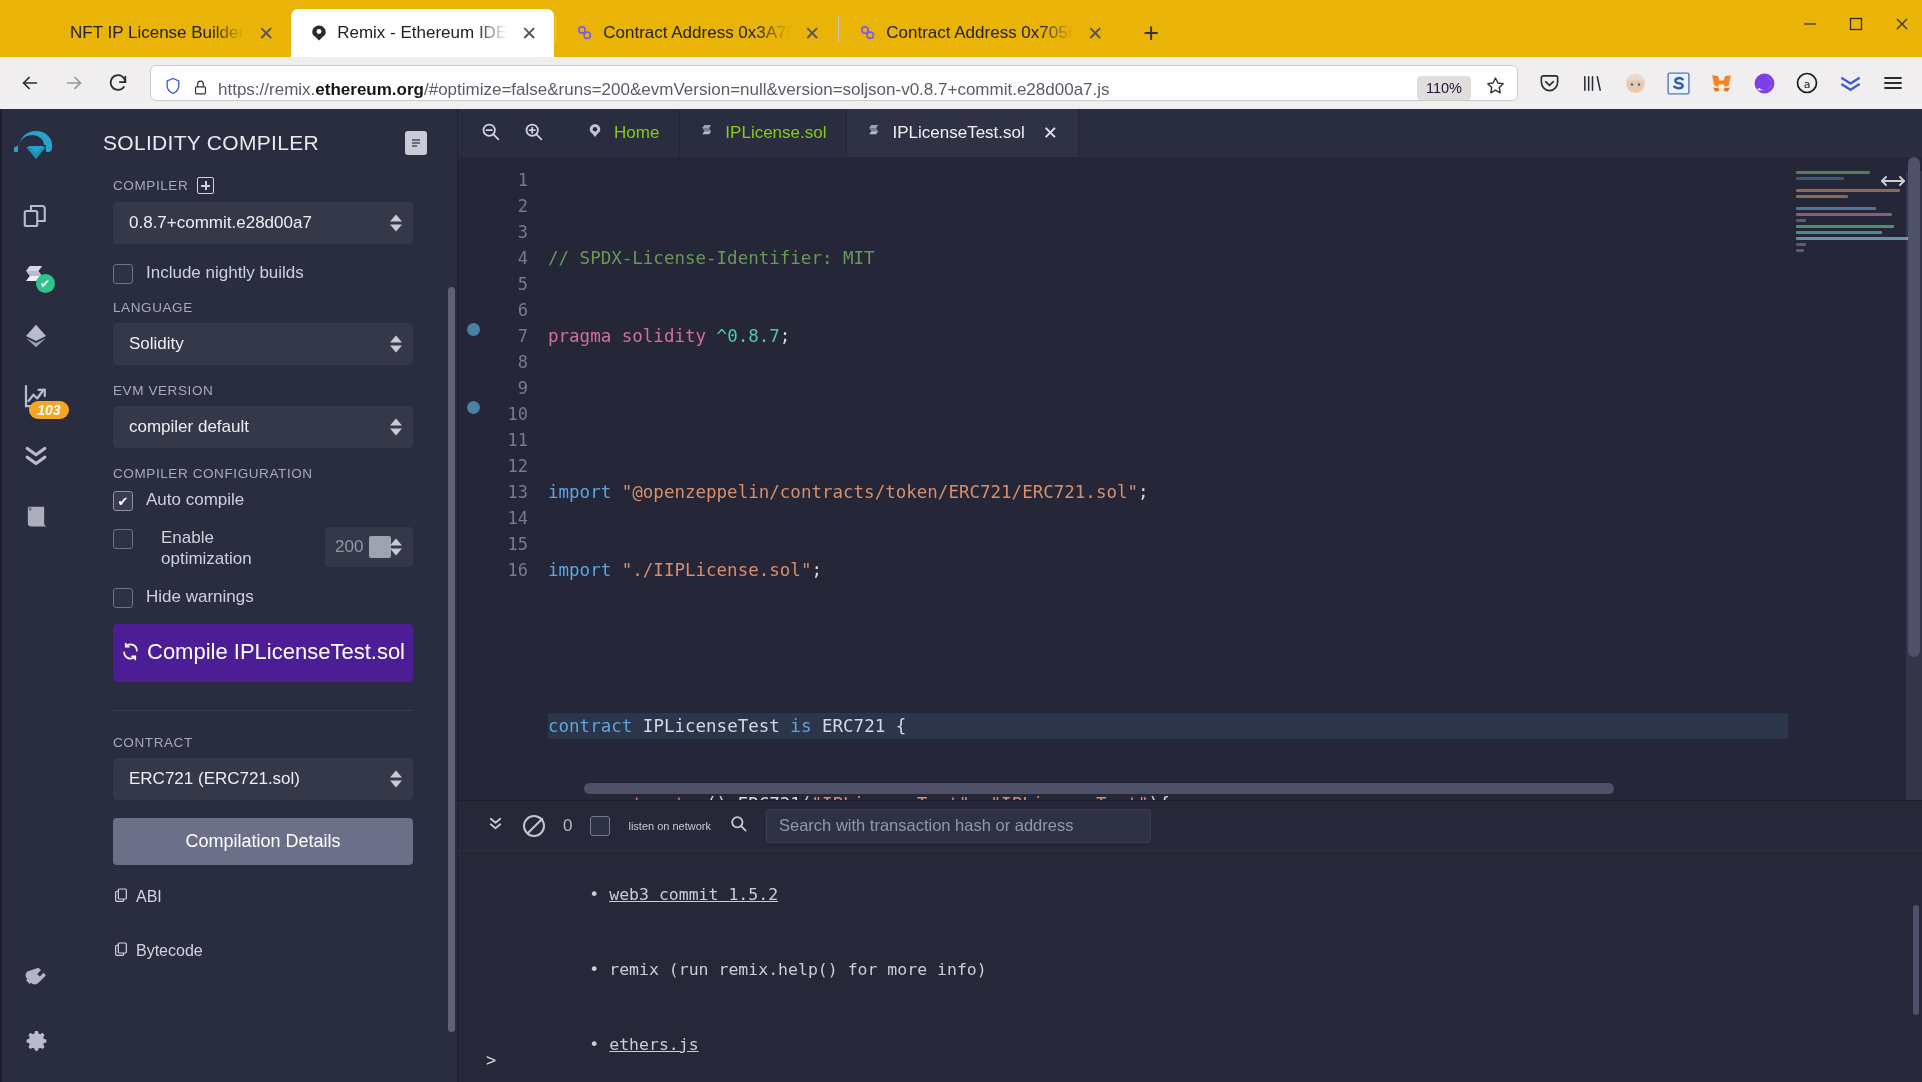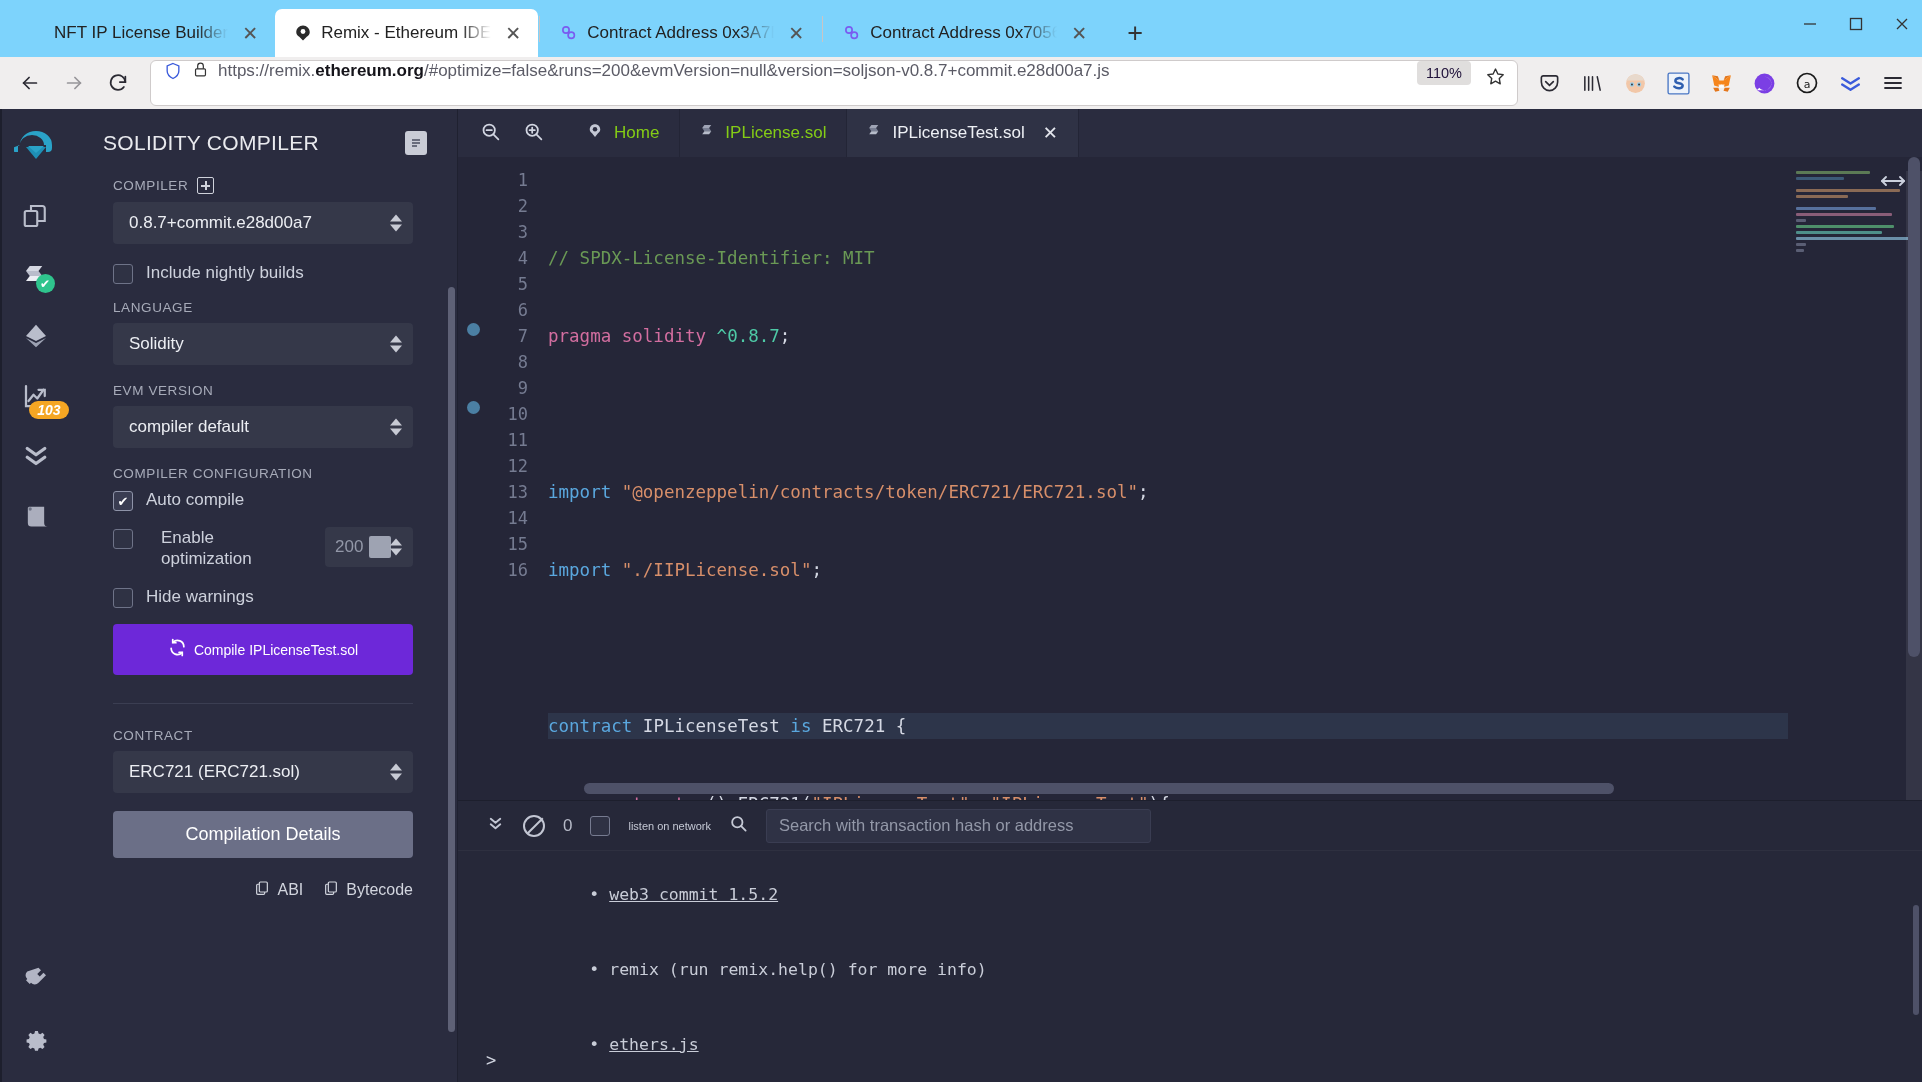--- a/index.html
+++ b/index.html
@@ -10,22 +10,22 @@
     background: #222336;
   }
 
   
   .browser-chrome { width: 1922px; background: #f0eeee; }
 
   .tabstrip {
     height: 57px;
     display: flex;
     align-items: flex-end;
-    padding-left: 8px;
-    background: #7dd3fc;
+    padding-left: 24px;
+    background: #eab308;
     position: relative;
   }
   .tab {
     height: 48px;
     display: flex;
     align-items: center;
     gap: 9px;
     padding: 0 12px 0 18px;
     min-width: 100px;
     max-width: 280px;
@@ -73,26 +73,26 @@
     background: #f0eeee;
   }
   .navbtn {
     width: 40px; height: 40px; border-radius: 6px;
     display: flex; align-items: center; justify-content: center;
     color: #2b2a33;
   }
   .navbtn.disabled { opacity: 0.45; }
   .urlbar {
     flex: 1 1 auto;
-    height: 46px;
+    height: 36px;
     background: #ffffff;
     border: 1px solid #cfcbcb;
     border-radius: 6px;
     display: flex;
-    align-items: flex-start;
+    align-items: flex-end;
     gap: 9px;
     padding: 0 7px 0 12px;
     margin: 0 8px;
     min-width: 0;
   }
   .url-text {
     flex: 1 1 auto;
     font-size: 17px;
     color: #5b5b66;
     white-space: nowrap;
@@ -230,47 +230,47 @@
     width: 88px; height: 40px;
     background: #353849; border-radius: 4px;
     display: flex; align-items: center; position: relative;
     padding-left: 10px;
   }
   .opt-runs span { color: #9398a8; font-size: 17px; }
   .opt-runs .nub { width: 22px; height: 22px; background: #9ea3b2; border-radius: 2px; margin-left: 6px; }
 
   .btn-compile {
     width: 100%;
-    background: #6d28d9;
+    background: #4c1d95;
     color: #fff;
     border-radius: 4px;
     text-align: center;
     padding: 14px 8px;
-    font-size: 14px;
+    font-size: 22px;
     line-height: 1.3;
     margin-top: 10px;
     margin-bottom: 28px;
   }
   .refresh-glyph { display: inline-block; margin-right: 7px; vertical-align: -2px; }
 
   .panel-divider { height: 1px; background: #3b3e52; margin: 0 0 24px 0; }
 
   .btn-grey {
     width: 100%; background: #6b6f87; color: #fff;
     border-radius: 4px; text-align: center; padding: 13px 8px;
     font-size: 18px; margin-bottom: 14px;
     display: flex; align-items: center; justify-content: center; gap: 13px;
   }
   .ipfs-hex {
     width: 24px; height: 26px; background: #3fae9d;
     clip-path: polygon(50% 0, 100% 25%, 100% 75%, 50% 100%, 0 75%, 0 25%);
     display:flex; align-items:center; justify-content:center;
     font-size: 8px; color:#fff; font-weight: bold; letter-spacing: -0.3px;
   }
-  .link-row { display: flex; justify-content: flex-end; gap: 20px; padding-top: 8px; }
+  .link-row { display: flex; justify-content: flex-end; gap: 34px; padding-top: 8px; flex-direction: column; }
   .link-item { display: flex; align-items: center; gap: 7px; font-size: 16px; color: #d2d5de; }
 
   .panel-scroll {
     position: absolute; right: 2px; top: 178px;
     width: 7px; height: 745px; border-radius: 4px; background: #5e6176;
   }
 
   
   .main {
     flex: 1 1 auto;

